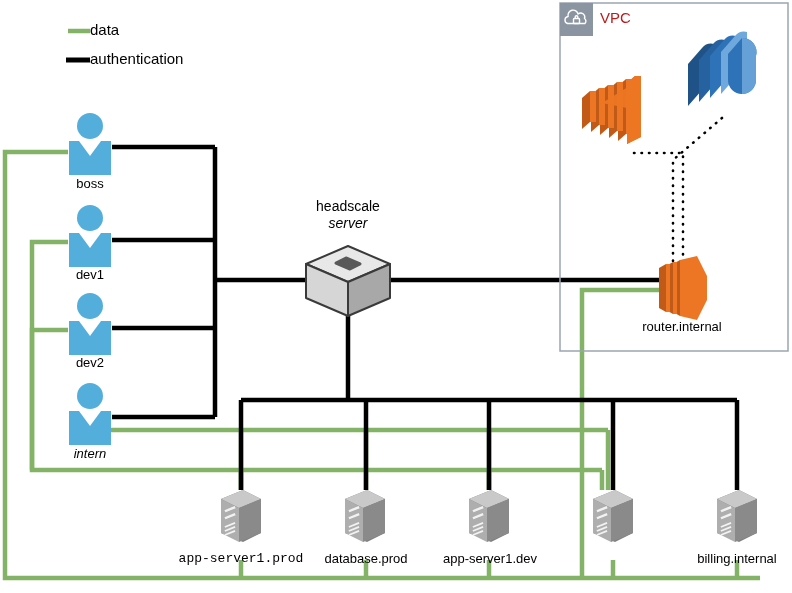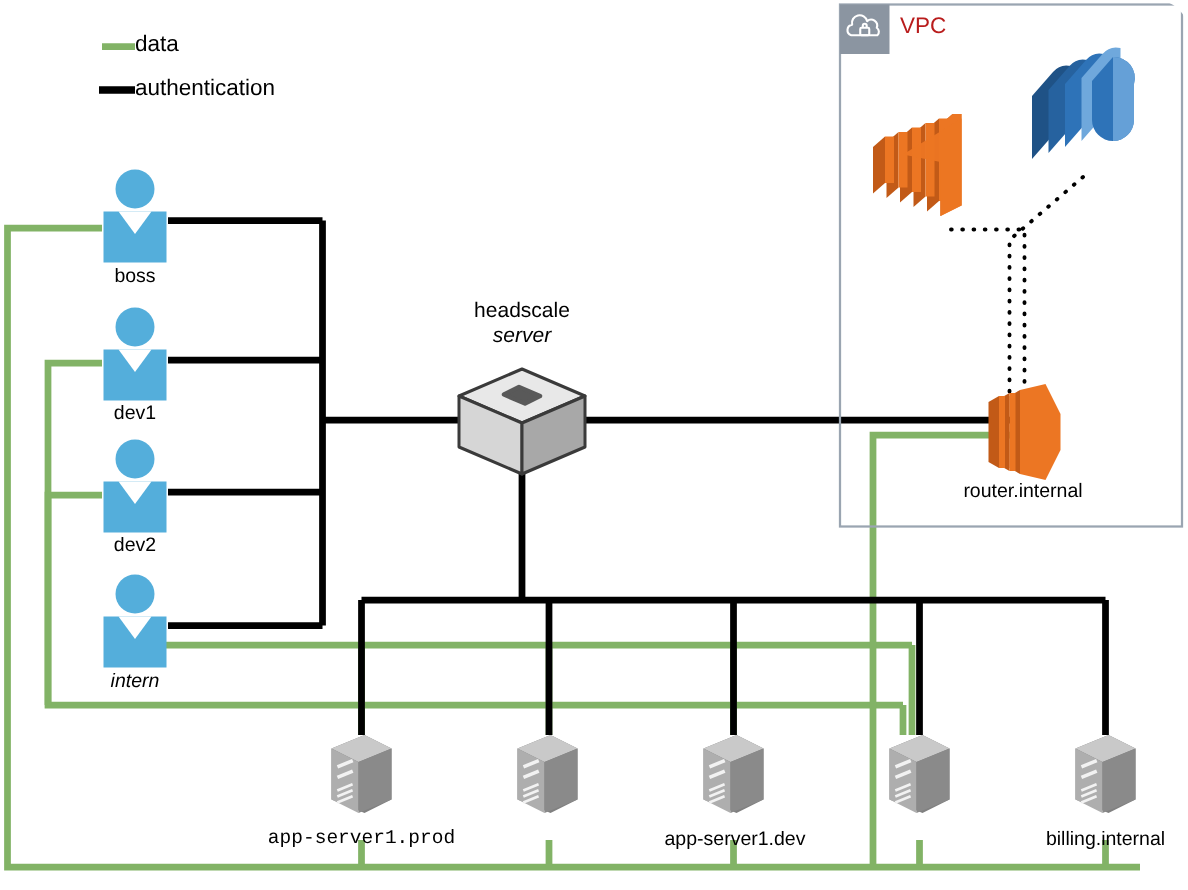--- a/index.html
+++ b/index.html
@@ -1,17 +1,17 @@
 <!DOCTYPE html>
 <html><head>
 <meta charset="utf-8">
 <style>
   html,body{margin:0;padding:0;background:#ffffff;}
   body{width:792px;height:593px;font-family:"Liberation Sans",sans-serif;}
-  #diagram{position:relative;width:792px;height:593px;overflow:hidden;background:#fff;border-radius:21px;}
+  #diagram{position:relative;width:792px;height:593px;overflow:hidden;background:#fff;}
   svg#canvas{position:absolute;left:0;top:0;width:792px;height:593px;}
   .lbl{position:absolute;font-family:"Liberation Sans",sans-serif;color:#000;
        text-align:center;white-space:nowrap;}
   .node-label{font-size:13px;}
   .hs-label{font-size:14px;line-height:17px;}
   .legend-label{font-size:15px;}
   .vpc-label{font-size:15px;color:#b91c1c;}
 </style>
 </head>
 <body>
@@ -196,16 +196,17 @@
   <div class="lbl node-label" style="left:50px;top:267px;width:80px;">dev1</div>
   <div class="lbl node-label" style="left:50px;top:355px;width:80px;">dev2</div>
   <div class="lbl node-label" style="left:50px;top:446px;width:80px;font-style:italic;">intern</div>
 
   <div class="lbl hs-label" style="left:288px;top:198px;width:120px;">headscale</div>
   <div class="lbl hs-label" style="left:288px;top:215px;width:120px;font-style:italic;">server</div>
 
   <div class="lbl node-label" style="left:612px;top:319px;width:140px;">router.internal</div>
 
   <div class="lbl node-label" style="left:171px;top:551px;width:140px;font-family:Liberation Mono, monospace;">app-server1.prod</div>
+  <div class="lbl node-label" style="left:296px;top:551px;width:140px;">database.prod</div>
   <div class="lbl node-label" style="left:420px;top:551px;width:140px;">app-server1.dev</div>
   <div class="lbl node-label" style="left:667px;top:551px;width:140px;">billing.internal</div>
 
 </div>
 
 </body></html>

